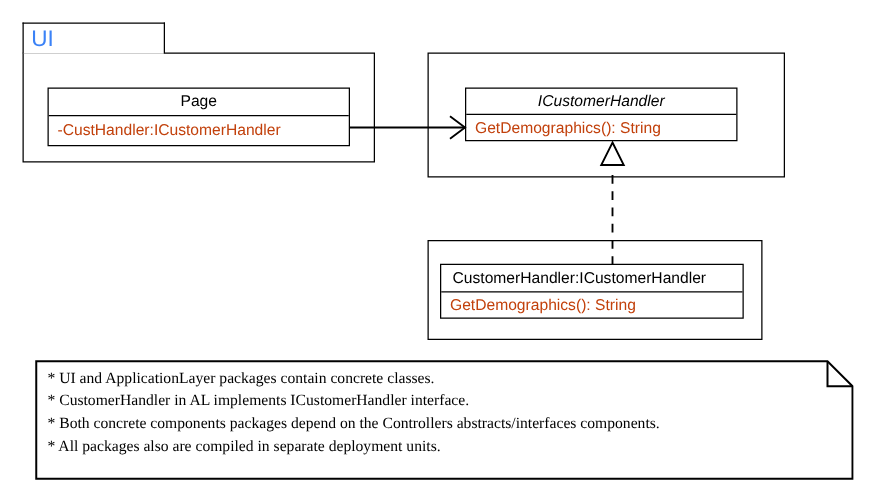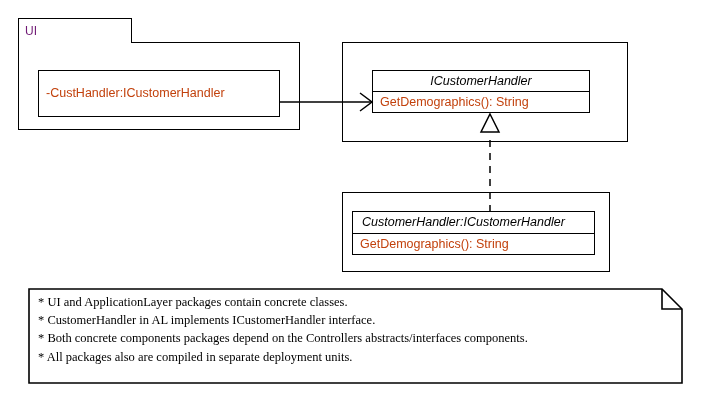--- a/index.html
+++ b/index.html
@@ -16,22 +16,22 @@
     overflow: hidden;
   }
 
   
   .pkg-tab {
     position: absolute;
     box-sizing: border-box;
     border: 1.5px solid #000;
     border-bottom: none;
     background: #fff;
-    font-size: 12px;
-    color: #701a75;
+    font-size: 18px;
+    color: #3b82f6;
     line-height: 1;
     display: flex;
     align-items: center;
     padding-left: 6px;
     z-index: 3;
   }
   .pkg-body {
     position: absolute;
     box-sizing: border-box;
     border: 1.5px solid #000;
@@ -99,34 +99,35 @@
 <body>
 
 <div id="canvas">
 
   <div class="pkg-tab" style="left:18px; top:18px; width:114px; height:25px;">
     <span>UI</span>
   </div>
   <div class="pkg-body" style="left:18px; top:42px; width:282px; height:88px;"></div>
 
   <div class="cls" style="left:38px; top:70px; width:242px; height:47px;">
+    <div class="cls-name" style="height:22px;">Page</div>
     <div class="cls-compartment">-CustHandler:ICustomerHandler</div>
   </div>
 
   <div class="pkg-body" style="left:342px; top:42px; width:286px; height:100px;"></div>
 
   <div class="cls" style="left:372px; top:70px; width:218px; height:43px;">
     <div class="cls-name italic" style="height:21px;">ICustomerHandler</div>
     <div class="cls-compartment">GetDemographics(): String</div>
   </div>
 
   <div class="pkg-body" style="left:342px; top:192px; width:268px; height:80px;"></div>
 
   <div class="cls" style="left:352px; top:211px; width:243px; height:44px;">
-    <div class="cls-name leftish" style="height:22px;font-style:italic;">CustomerHandler:ICustomerHandler</div>
+    <div class="cls-name leftish" style="height:22px;">CustomerHandler:ICustomerHandler</div>
     <div class="cls-compartment">GetDemographics(): String</div>
   </div>
 
   <svg class="edge" style="left:276px; top:88px; width:104px; height:30px;" viewBox="0 0 104 30">
     <line x1="4" y1="14" x2="96" y2="14" stroke="#000" stroke-width="1.5"></line>
     <polyline points="84,5 96,14 84,23" fill="none" stroke="#000" stroke-width="1.5"></polyline>
   </svg>
 
   <svg class="edge" style="left:472px; top:110px; width:36px; height:104px;" viewBox="0 0 36 104">
     <line x1="18" y1="30" x2="18" y2="104" stroke="#000" stroke-width="1.5" stroke-dasharray="7,6"></line>

